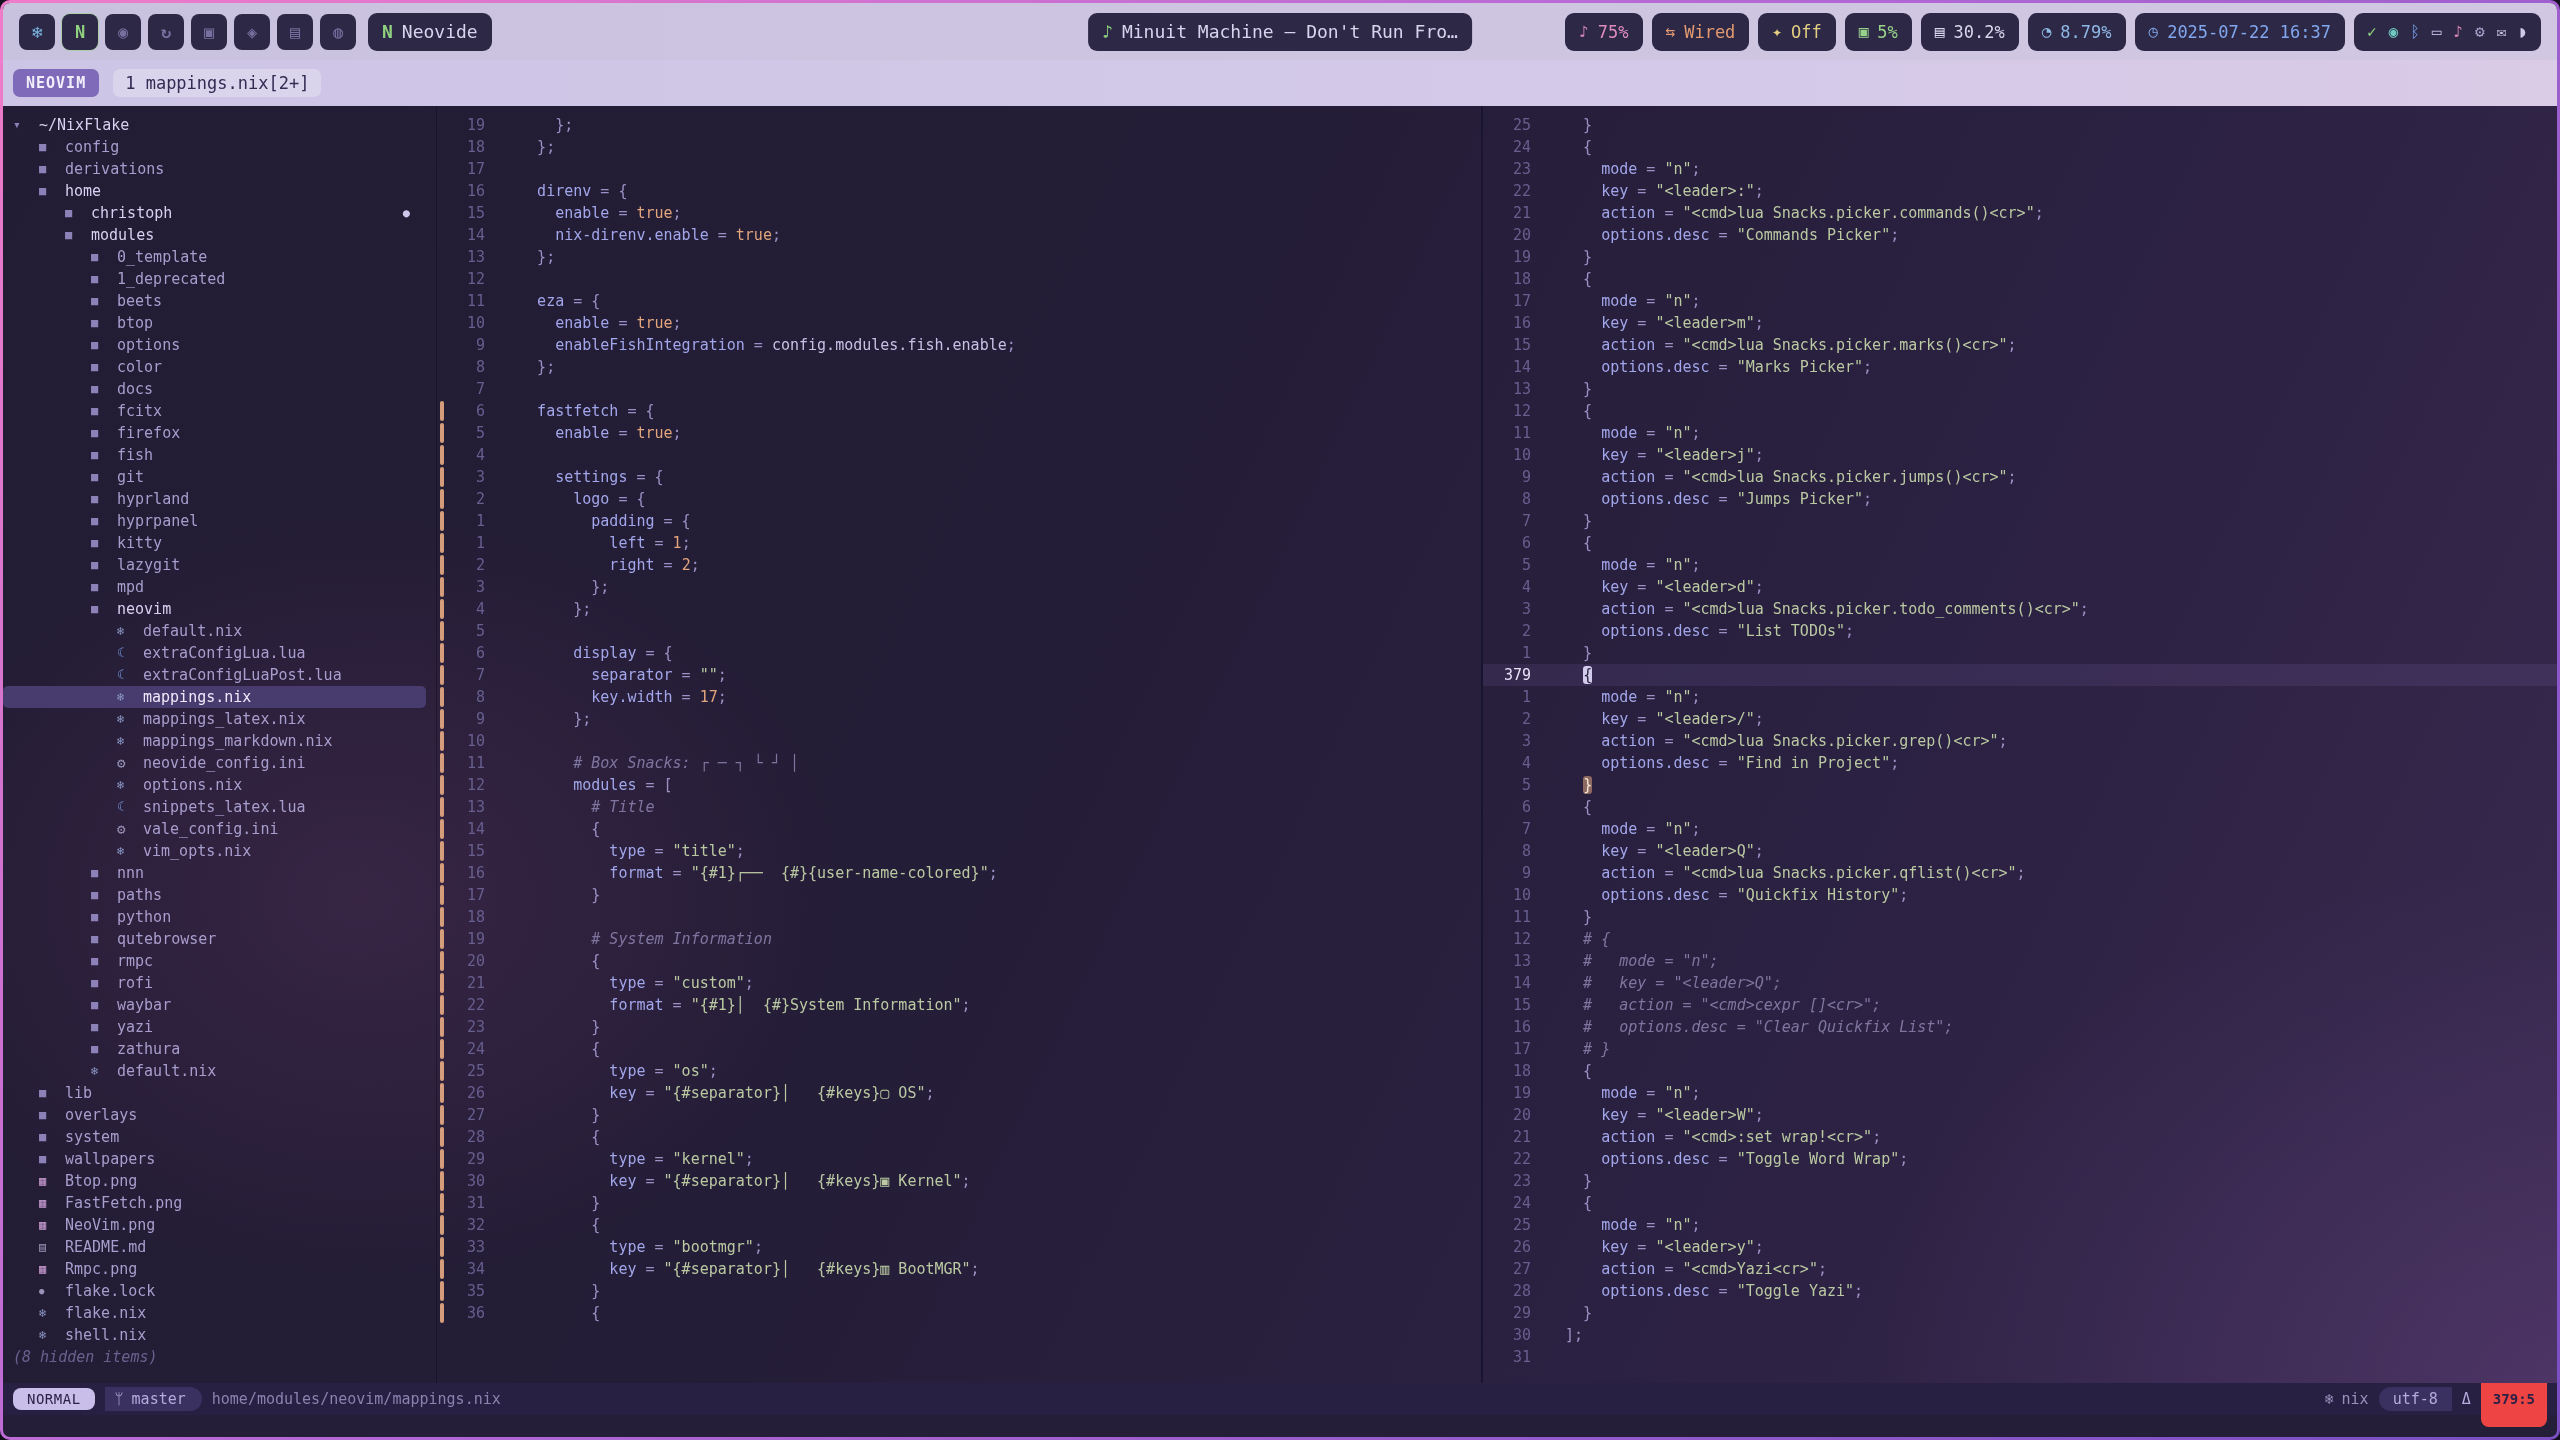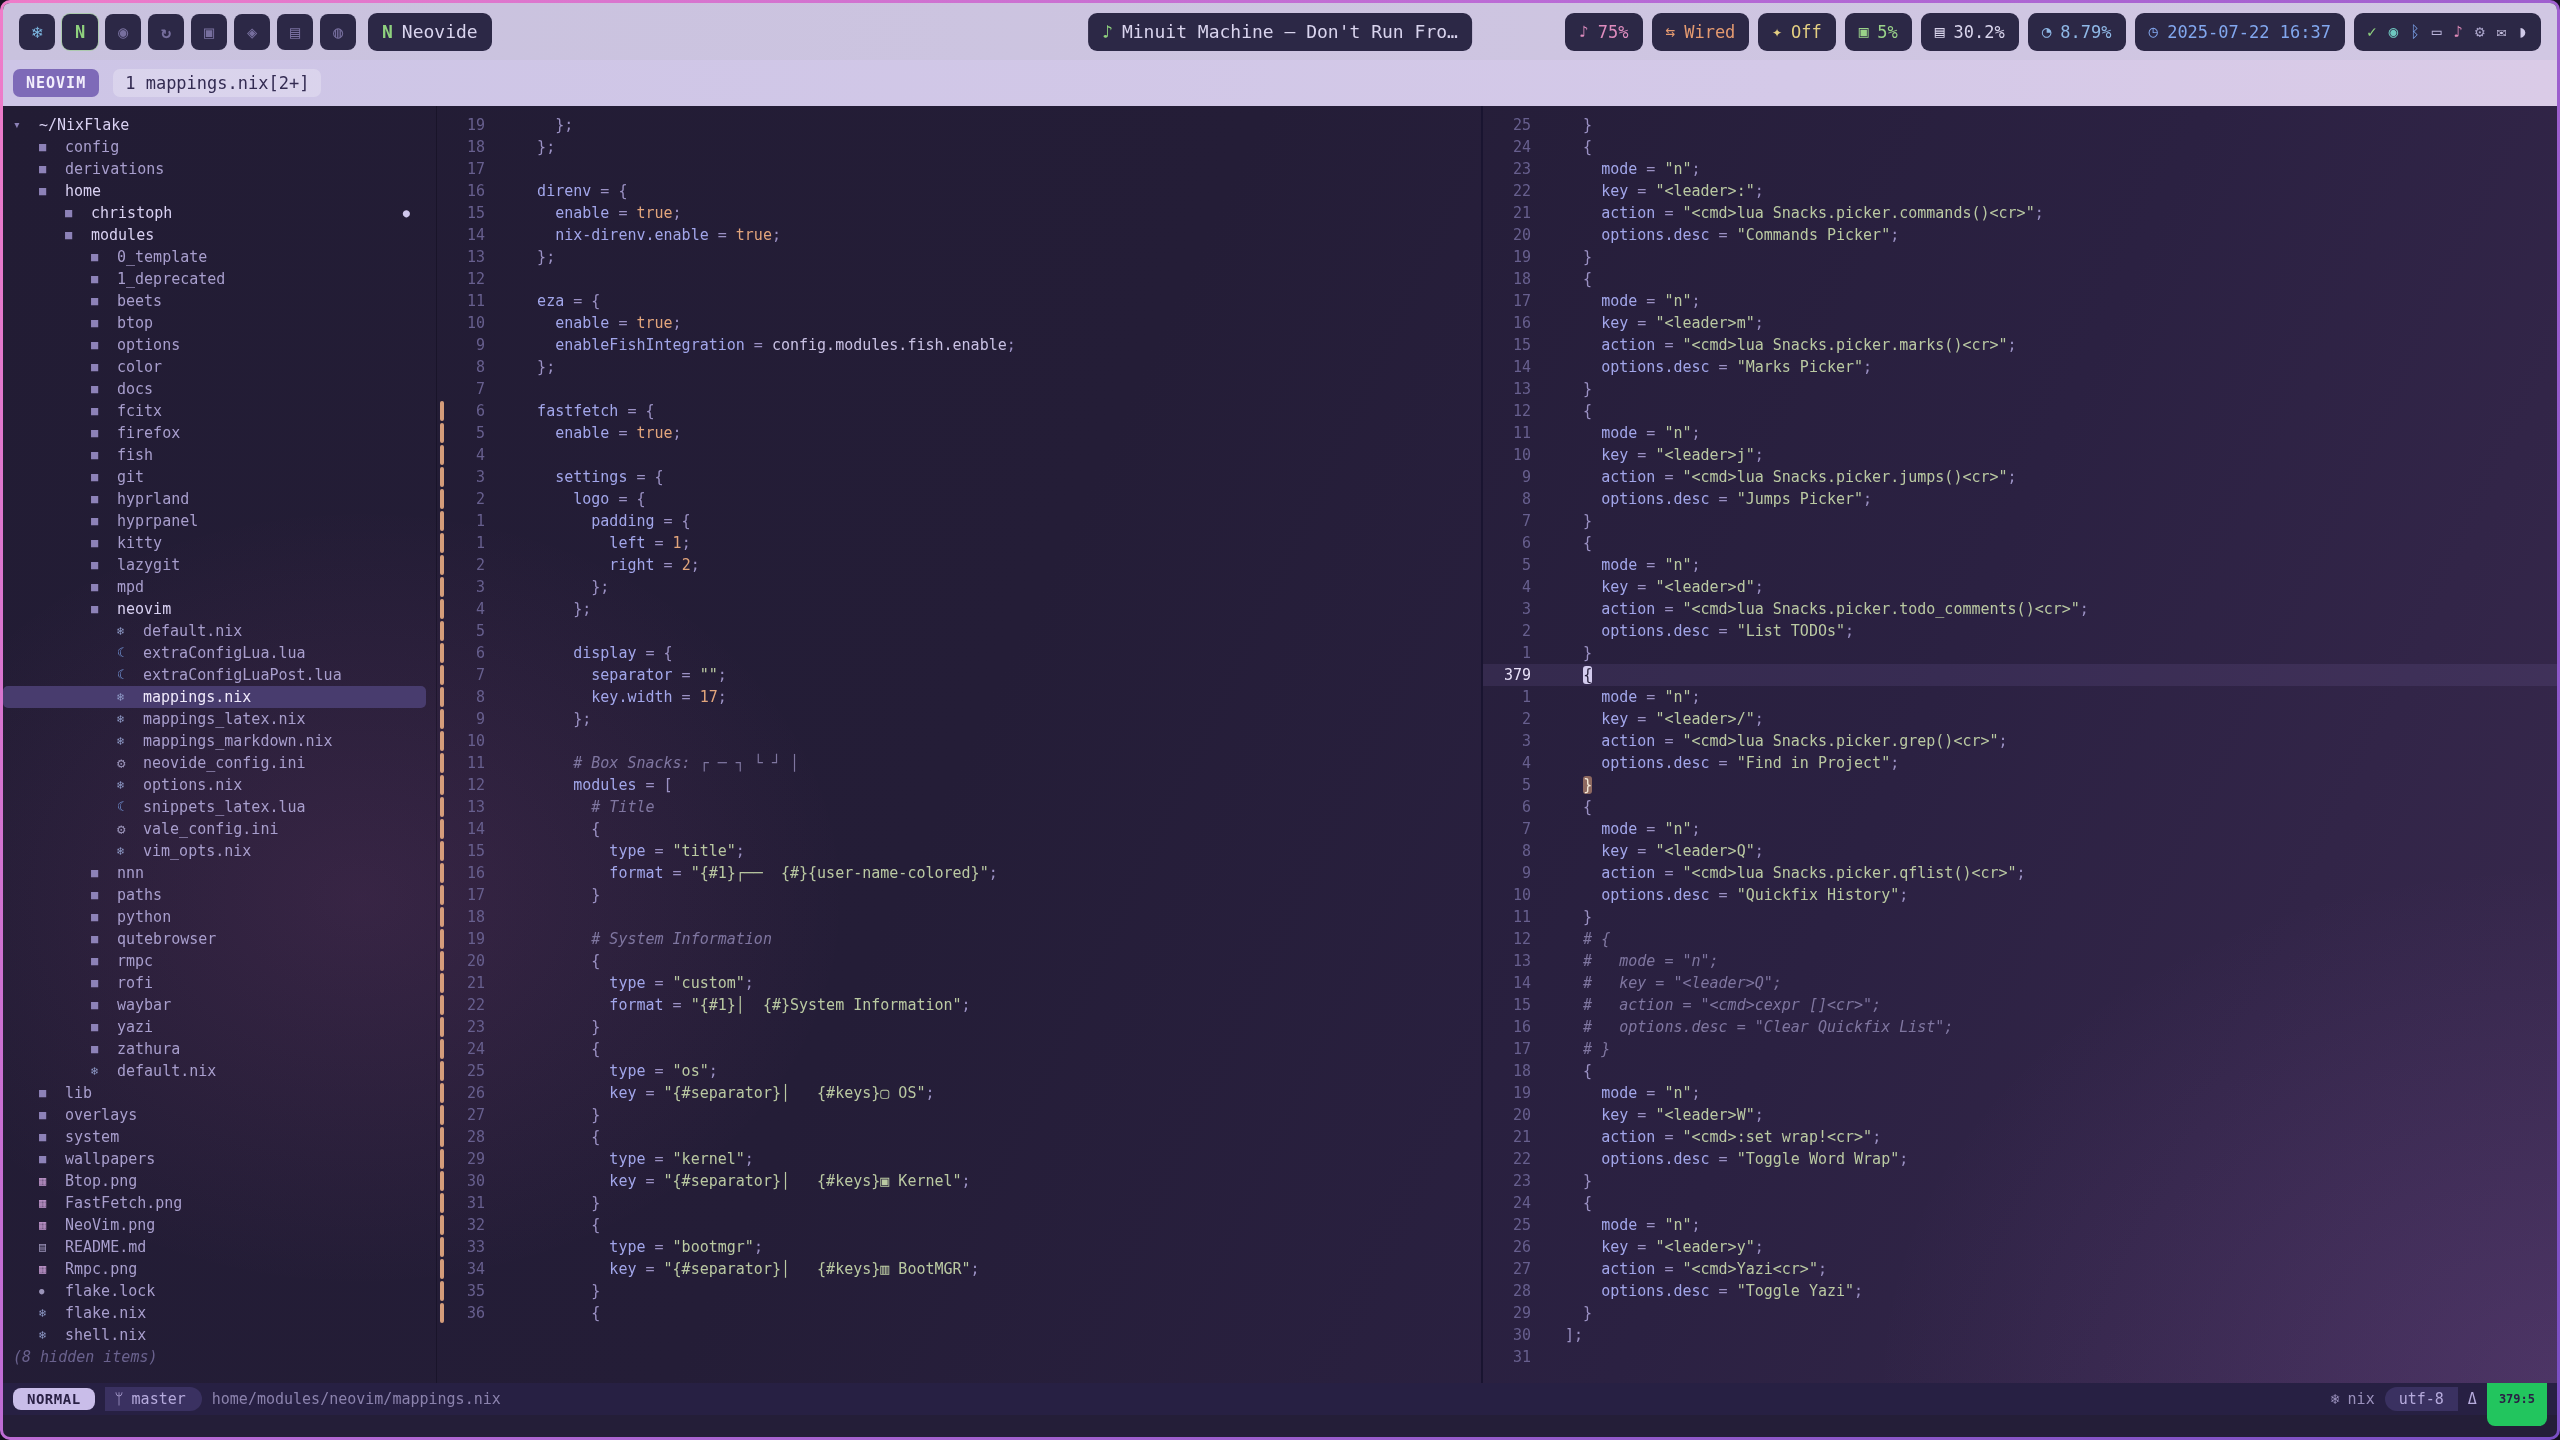--- a/index.html
+++ b/index.html
@@ -78,31 +78,31 @@
   .tk-s{color:#bac9a2}
   .tk-n{color:#e2a57c}
   .tk-c{color:#7f76a0;font-style:italic}
   .tk-t{color:#c9c1e4}
   .tk-cur{background:#d3cbee;color:#241e38;border-radius:3px}
   .tk-mp{background:rgba(226,165,124,.55);color:#f4ead9;border-radius:3px}
 
   
   .statusline{height:32px;flex:0 0 auto;background:#272043;display:flex;align-items:center;
     gap:10px;padding:0 10px;font-size:15px}
-  .st-mode{background:#c9bde9;color:#2a2145;font-weight:bold;padding:3px 14px;
+  .st-mode{background:#c9bde9;color:#2a2145;font-weight:normal;padding:3px 14px;
     border-radius:8px;font-size:14px;letter-spacing:.5px}
   .st-git{background:#3a3161;color:#b6abdd;padding:3px 16px 3px 10px;
     border-radius:0 12px 12px 0;display:flex;gap:8px}
   .st-path{color:#8b82ad}
   .st-spacer{flex:1}
   .st-ft{color:#9a90bc;display:flex;gap:8px}
   .st-enc{background:#3a3161;color:#b6abdd;padding:3px 14px;border-radius:12px 0 0 12px}
   .st-delta{color:#b6abdd}
-  .st-pos{background:#22c55e;color:#2a2145;font-weight:bold;padding:20px 12px;
-    border-radius:8px;font-size:12px}
+  .st-pos{background:#ef4444;color:#2a2145;font-weight:bold;padding:20px 12px;
+    border-radius:8px;font-size:14px}
   .cmdline{height:22px;flex:0 0 auto;background:transparent}
 </style>
 </head>
 <body>
 
 <div class="frame">
   <div class="screen">
 
     <div class="topbar">
       <div class="tb-left">

